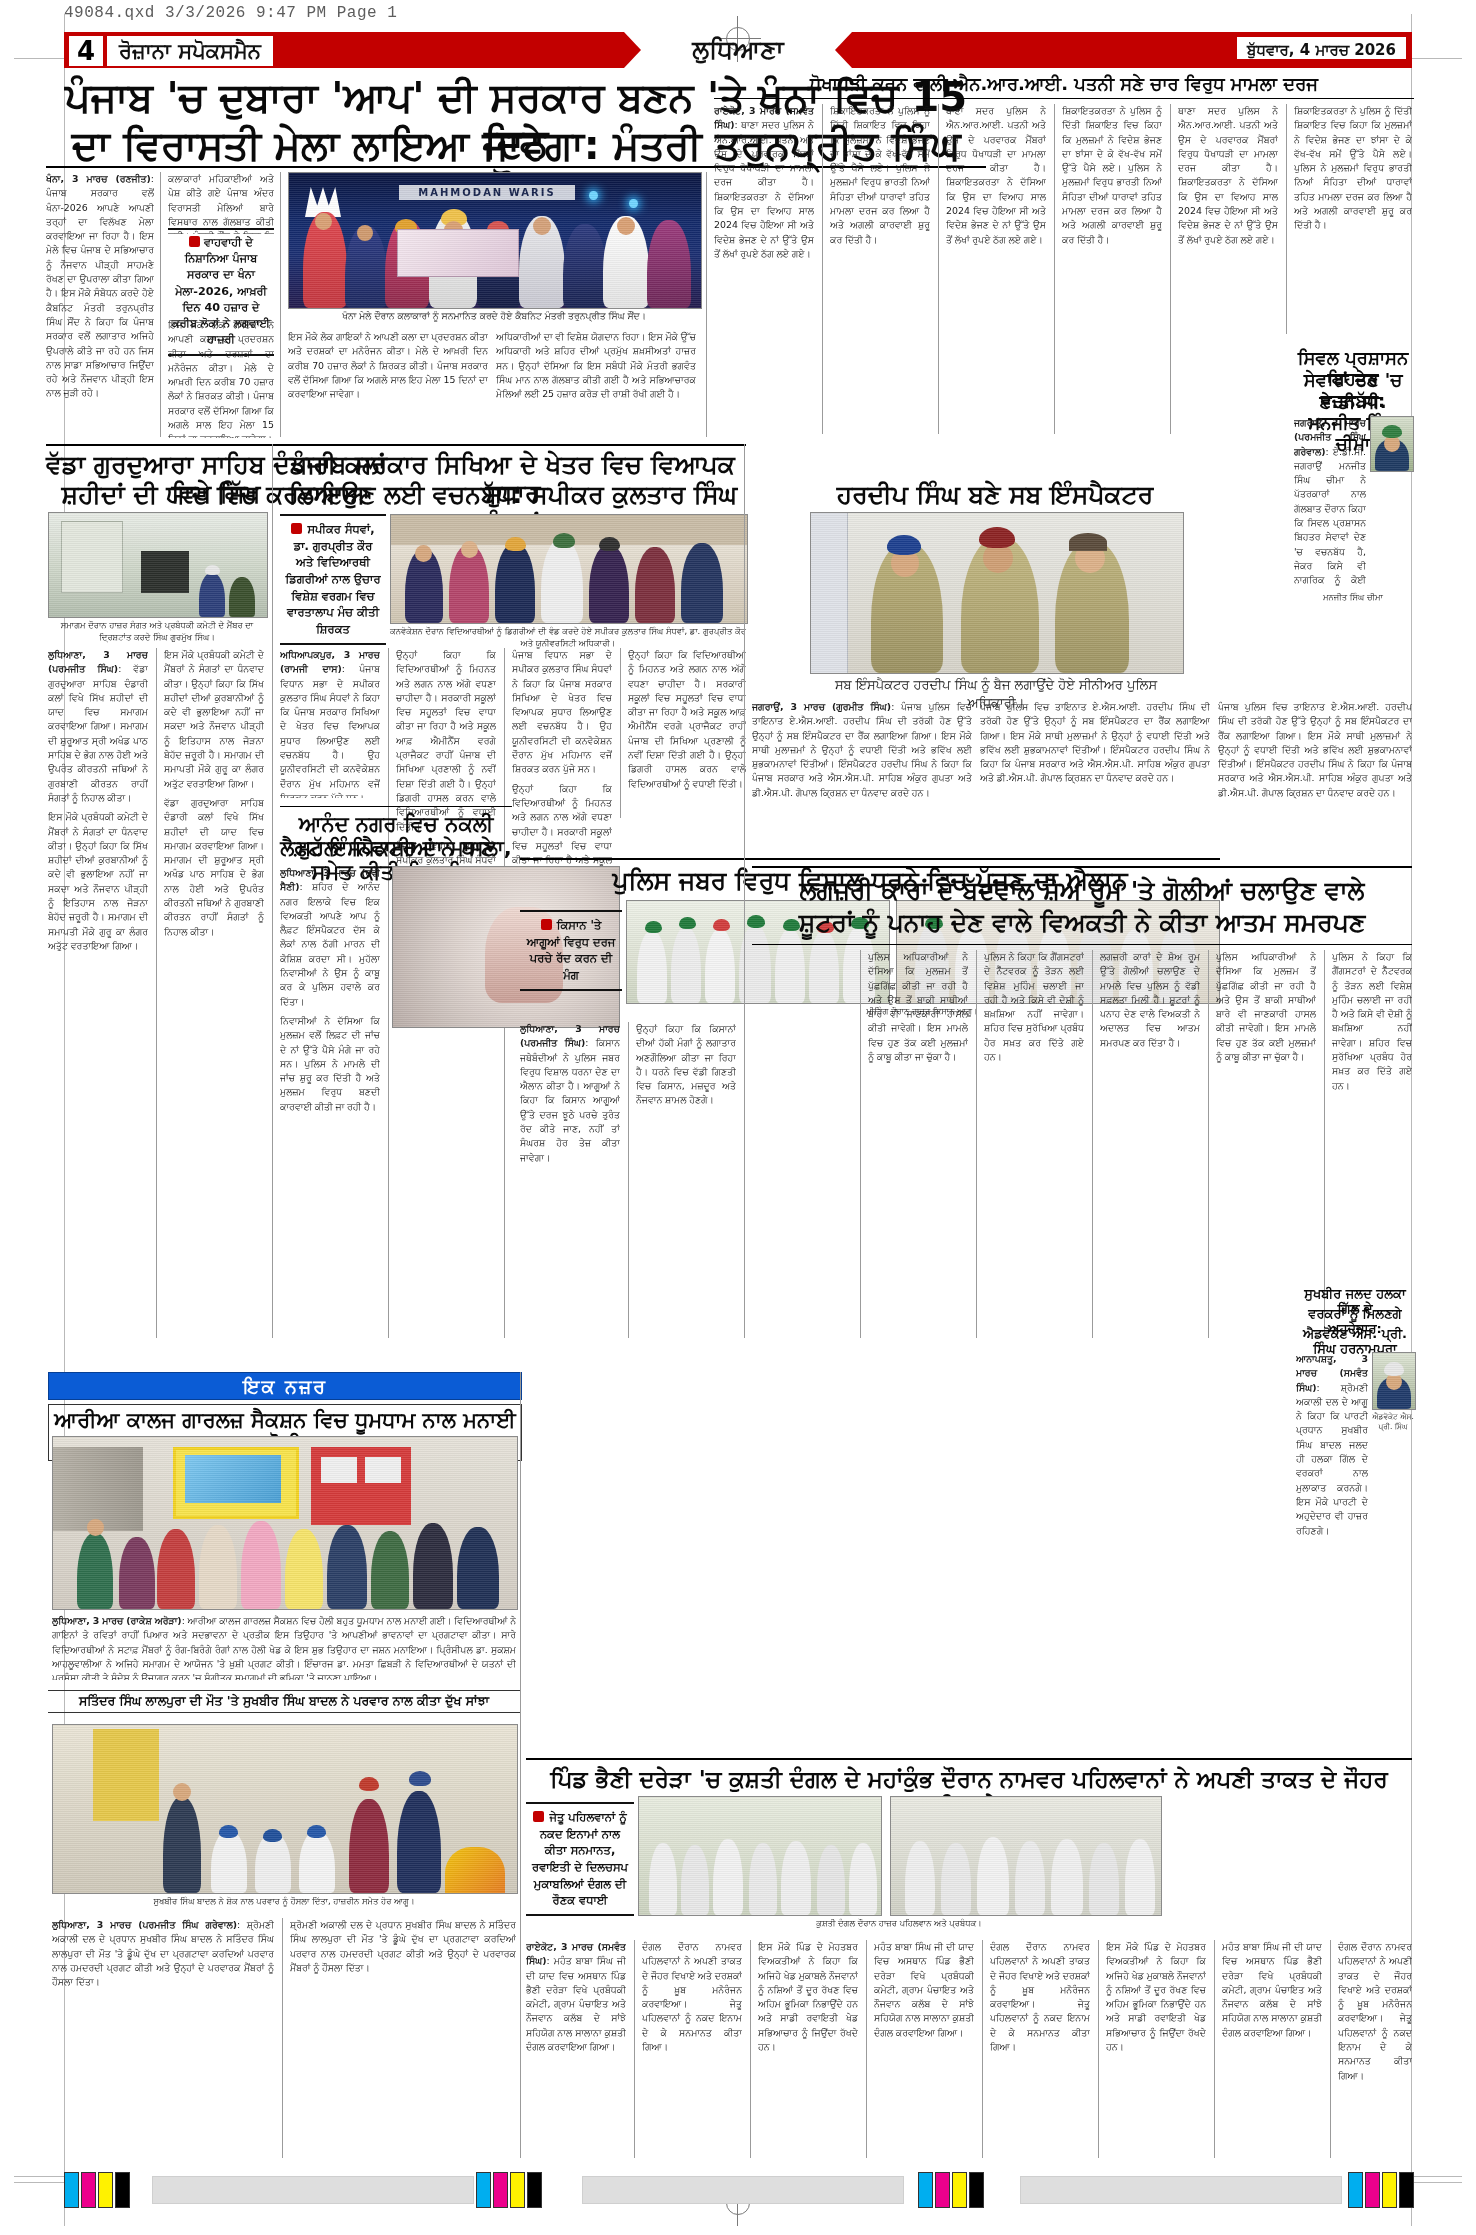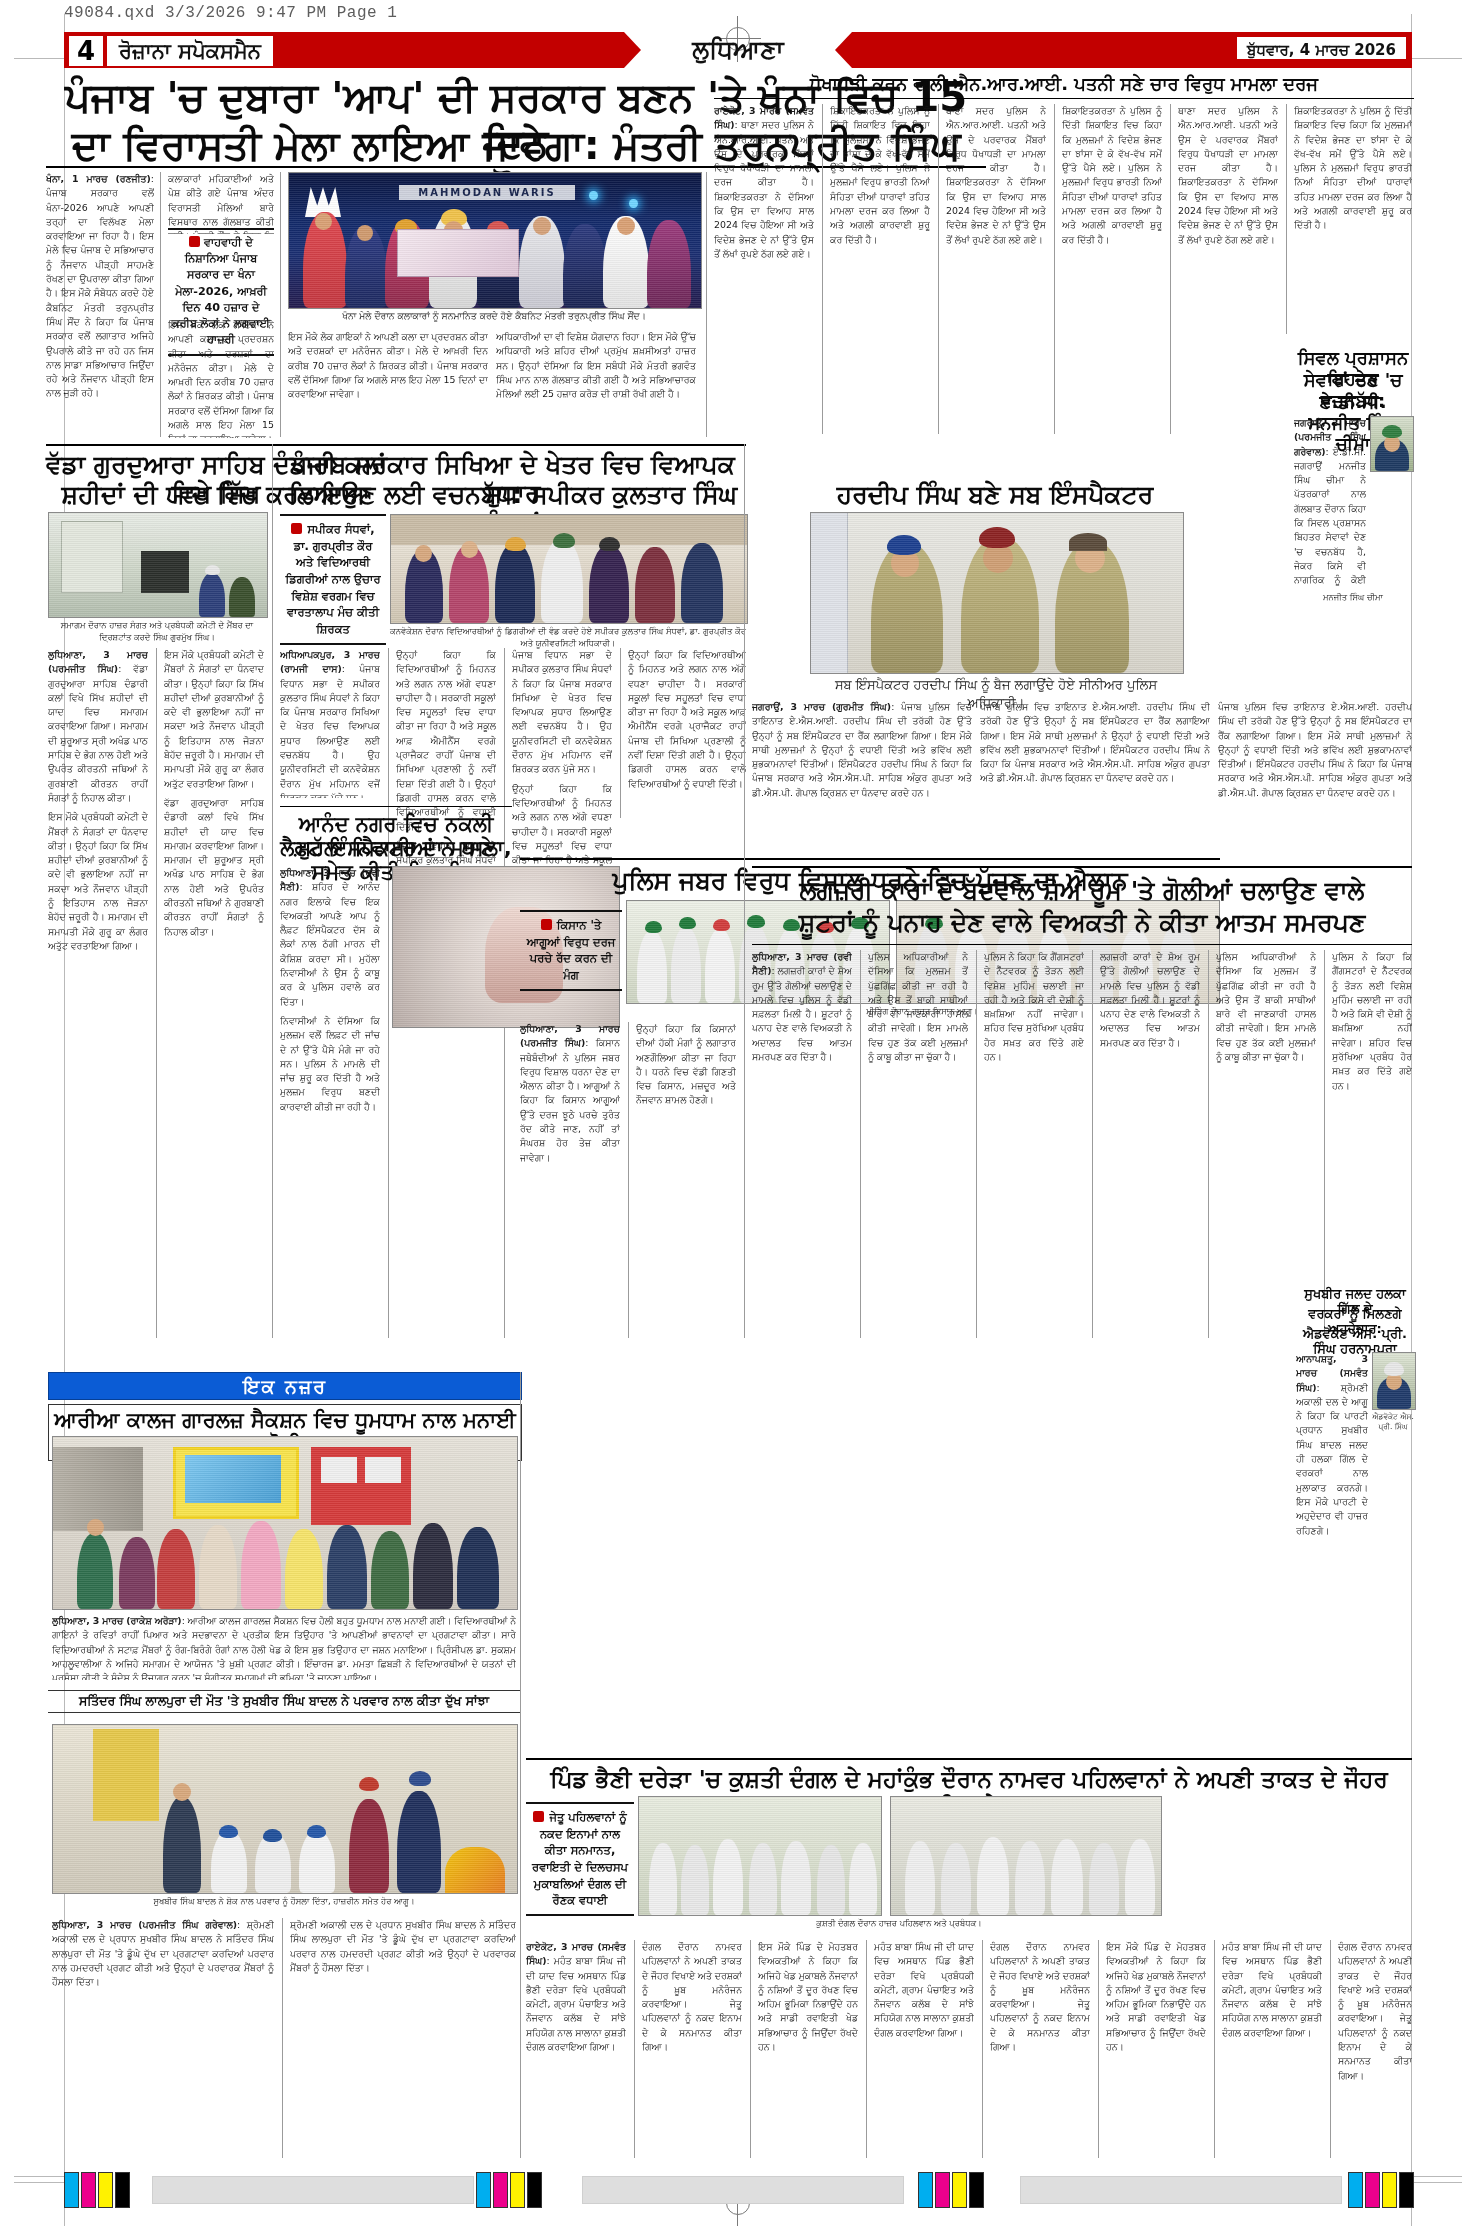--- a/index.html
+++ b/index.html
@@ -108,21 +108,21 @@
     <div class="paper-name">ਰੋਜ਼ਾਨਾ ਸਪੋਕਸਮੈਨ</div>
     <div class="city">ਲੁਧਿਆਣਾ</div>
     <div class="date-box">ਬੁੱਧਵਾਰ, 4 ਮਾਰਚ 2026</div>
   </div>
 
   <div class="hl lead" style="left:46px;top:74px;width:940px;">ਪੰਜਾਬ 'ਚ ਦੁਬਾਰਾ 'ਆਪ' ਦੀ ਸਰਕਾਰ ਬਣਨ 'ਤੇ ਖੰਨਾ ਵਿਚ 15 ਦਿਨ</div>
   <div class="hl lead" style="left:46px;top:122px;width:940px;">ਦਾ ਵਿਰਾਸਤੀ ਮੇਲਾ ਲਾਇਆ ਜਾਵੇਗਾ: ਮੰਤਰੀ ਤਰੁਨਪ੍ਰੀਤ ਸਿੰਘ ਸੌਂਦ</div>
   <div class="rule" style="left:46px;top:166px;width:940px;height:2px;"></div>
 
   <div class="col" style="left:46px;top:172px;width:108px;height:265px;">
-    <p><span class="dl">ਖੰਨਾ, 1 ਮਾਰਚ (ਰਣਜੀਤ)</span>:
+    <p><span class="dl">ਖੰਨਾ, 3 ਮਾਰਚ (ਰਣਜੀਤ)</span>:
        <span>ਪੰਜਾਬ ਸਰਕਾਰ ਵਲੋਂ ਖੰਨਾ-2026 ਆਪਣੇ ਆਪਣੀ ਤਰ੍ਹਾਂ ਦਾ ਵਿਲੱਖਣ ਮੇਲਾ ਕਰਵਾਇਆ ਜਾ ਰਿਹਾ ਹੈ। ਇਸ ਮੇਲੇ ਵਿਚ ਪੰਜਾਬ ਦੇ ਸਭਿਆਚਾਰ ਨੂੰ ਨੌਜਵਾਨ ਪੀੜ੍ਹੀ ਸਾਹਮਣੇ ਰੱਖਣ ਦਾ ਉਪਰਾਲਾ ਕੀਤਾ ਗਿਆ ਹੈ। ਇਸ ਮੌਕੇ ਸੰਬੋਧਨ ਕਰਦੇ ਹੋਏ ਕੈਬਨਿਟ ਮੰਤਰੀ ਤਰੁਨਪ੍ਰੀਤ ਸਿੰਘ ਸੌਂਦ ਨੇ ਕਿਹਾ ਕਿ ਪੰਜਾਬ ਸਰਕਾਰ ਵਲੋਂ ਲਗਾਤਾਰ ਅਜਿਹੇ ਉਪਰਾਲੇ ਕੀਤੇ ਜਾ ਰਹੇ ਹਨ ਜਿਸ ਨਾਲ ਸਾਡਾ ਸਭਿਆਚਾਰ ਜਿਉਂਦਾ ਰਹੇ ਅਤੇ ਨੌਜਵਾਨ ਪੀੜ੍ਹੀ ਇਸ ਨਾਲ ਜੁੜੀ ਰਹੇ।</span></p>
   </div>
   <div class="vrule" style="left:160px;top:172px;height:265px;"></div>
 
   <div class="col" style="left:168px;top:172px;width:106px;height:62px;">
     <p>ਕਲਾਕਾਰਾਂ ਮਹਿਕਾਈਆਂ ਅਤੇ ਪੇਸ਼ ਕੀਤੇ ਗਏ ਪੰਜਾਬ ਅੰਦਰ ਵਿਰਾਸਤੀ ਮੇਲਿਆਂ ਬਾਰੇ ਵਿਸਥਾਰ ਨਾਲ ਗੱਲਬਾਤ ਕੀਤੀ ਗਈ। ਮੰਤਰੀ ਸੌਂਦ ਨੇ ਕਿਹਾ ਕਿ ਸਿਰਫ਼ 3 ਕਰੋੜ ਦੇ ਬਜਟ ਨਾਲ ਲਗਾਇਆ ਗਿਆ ਮੇਲਾ ਵੇਖਣਯੋਗ ਰਿਹਾ।</p>
   </div>
   <div class="pull" style="left:168px;top:228px;width:98px;">
     <span class="dot"></span><span>ਵਾਹਵਾਹੀ ਦੇ ਨਿਸ਼ਾਨਿਆ ਪੰਜਾਬ ਸਰਕਾਰ ਦਾ ਖੰਨਾ ਮੇਲਾ-2026, ਆਖ਼ਰੀ ਦਿਨ 40 ਹਜ਼ਾਰ ਦੇ ਕਰੀਬ ਲੋਕਾਂ ਨੇ ਲਗਵਾਈ ਹਾਜ਼ਰੀ</span>
   </div>
@@ -368,24 +368,20 @@
   </div>
   <div class="col" style="left:1218px;top:700px;width:194px;height:150px;">
     <p>ਪੰਜਾਬ ਪੁਲਿਸ ਵਿਚ ਤਾਇਨਾਤ ਏ.ਐਸ.ਆਈ. ਹਰਦੀਪ ਸਿੰਘ ਦੀ ਤਰੱਕੀ ਹੋਣ ਉੱਤੇ ਉਨ੍ਹਾਂ ਨੂੰ ਸਬ ਇੰਸਪੈਕਟਰ ਦਾ ਰੈਂਕ ਲਗਾਇਆ ਗਿਆ। ਇਸ ਮੌਕੇ ਸਾਥੀ ਮੁਲਾਜ਼ਮਾਂ ਨੇ ਉਨ੍ਹਾਂ ਨੂੰ ਵਧਾਈ ਦਿੱਤੀ ਅਤੇ ਭਵਿੱਖ ਲਈ ਸ਼ੁਭਕਾਮਨਾਵਾਂ ਦਿੱਤੀਆਂ। ਇੰਸਪੈਕਟਰ ਹਰਦੀਪ ਸਿੰਘ ਨੇ ਕਿਹਾ ਕਿ ਪੰਜਾਬ ਸਰਕਾਰ ਅਤੇ ਐਸ.ਐਸ.ਪੀ. ਸਾਹਿਬ ਅੰਕੁਰ ਗੁਪਤਾ ਅਤੇ ਡੀ.ਐਸ.ਪੀ. ਗੋਪਾਲ ਕ੍ਰਿਸ਼ਨ ਦਾ ਧੰਨਵਾਦ ਕਰਦੇ ਹਨ।</p>
   </div>
 
   <div class="rule" style="left:752px;top:866px;width:660px;height:2px;"></div>
   <div class="hl sec" style="left:752px;top:876px;width:660px;">ਲਗਜ਼ਰੀ ਕਾਰਾਂ ਦੇ ਬੱਦਵਾਲ ਸ਼ੋਅ ਰੂਮ 'ਤੇ ਗੋਲੀਆਂ ਚਲਾਉਣ ਵਾਲੇ</div>
   <div class="hl sec" style="left:752px;top:908px;width:660px;">ਸ਼ੂਟਰਾਂ ਨੂੰ ਪਨਾਹ ਦੇਣ ਵਾਲੇ ਵਿਅਕਤੀ ਨੇ ਕੀਤਾ ਆਤਮ ਸਮਰਪਣ</div>
   <div class="rule" style="left:752px;top:944px;width:660px;height:1px;"></div>
 
-  <div class="col" style="left:752px;top:950px;width:100px;height:388px;">
-    <p><span class="dl">ਲੁਧਿਆਣਾ, 3 ਮਾਰਚ (ਰਵੀ ਸੈਣੀ)</span>:
-       <span>ਲਗਜ਼ਰੀ ਕਾਰਾਂ ਦੇ ਸ਼ੋਅ ਰੂਮ ਉੱਤੇ ਗੋਲੀਆਂ ਚਲਾਉਣ ਦੇ ਮਾਮਲੇ ਵਿਚ ਪੁਲਿਸ ਨੂੰ ਵੱਡੀ ਸਫ਼ਲਤਾ ਮਿਲੀ ਹੈ। ਸ਼ੂਟਰਾਂ ਨੂੰ ਪਨਾਹ ਦੇਣ ਵਾਲੇ ਵਿਅਕਤੀ ਨੇ ਅਦਾਲਤ ਵਿਚ ਆਤਮ ਸਮਰਪਣ ਕਰ ਦਿੱਤਾ ਹੈ।</span></p>
-  </div>
   <div class="vrule" style="left:860px;top:950px;height:388px;"></div>
   <div class="col" style="left:868px;top:950px;width:100px;height:388px;">
     <p>ਪੁਲਿਸ ਅਧਿਕਾਰੀਆਂ ਨੇ ਦੱਸਿਆ ਕਿ ਮੁਲਜ਼ਮ ਤੋਂ ਪੁੱਛਗਿੱਛ ਕੀਤੀ ਜਾ ਰਹੀ ਹੈ ਅਤੇ ਉਸ ਤੋਂ ਬਾਕੀ ਸਾਥੀਆਂ ਬਾਰੇ ਵੀ ਜਾਣਕਾਰੀ ਹਾਸਲ ਕੀਤੀ ਜਾਵੇਗੀ। ਇਸ ਮਾਮਲੇ ਵਿਚ ਹੁਣ ਤੱਕ ਕਈ ਮੁਲਜ਼ਮਾਂ ਨੂੰ ਕਾਬੂ ਕੀਤਾ ਜਾ ਚੁੱਕਾ ਹੈ।</p>
   </div>
   <div class="vrule" style="left:976px;top:950px;height:388px;"></div>
   <div class="col" style="left:984px;top:950px;width:100px;height:388px;">
     <p>ਪੁਲਿਸ ਨੇ ਕਿਹਾ ਕਿ ਗੈਂਗਸਟਰਾਂ ਦੇ ਨੈੱਟਵਰਕ ਨੂੰ ਤੋੜਨ ਲਈ ਵਿਸ਼ੇਸ਼ ਮੁਹਿੰਮ ਚਲਾਈ ਜਾ ਰਹੀ ਹੈ ਅਤੇ ਕਿਸੇ ਵੀ ਦੋਸ਼ੀ ਨੂੰ ਬਖ਼ਸ਼ਿਆ ਨਹੀਂ ਜਾਵੇਗਾ। ਸ਼ਹਿਰ ਵਿਚ ਸੁਰੱਖਿਆ ਪ੍ਰਬੰਧ ਹੋਰ ਸਖ਼ਤ ਕਰ ਦਿੱਤੇ ਗਏ ਹਨ।</p>
   </div>
   <div class="vrule" style="left:1092px;top:950px;height:388px;"></div>
   <div class="col" style="left:1100px;top:950px;width:100px;height:388px;">

